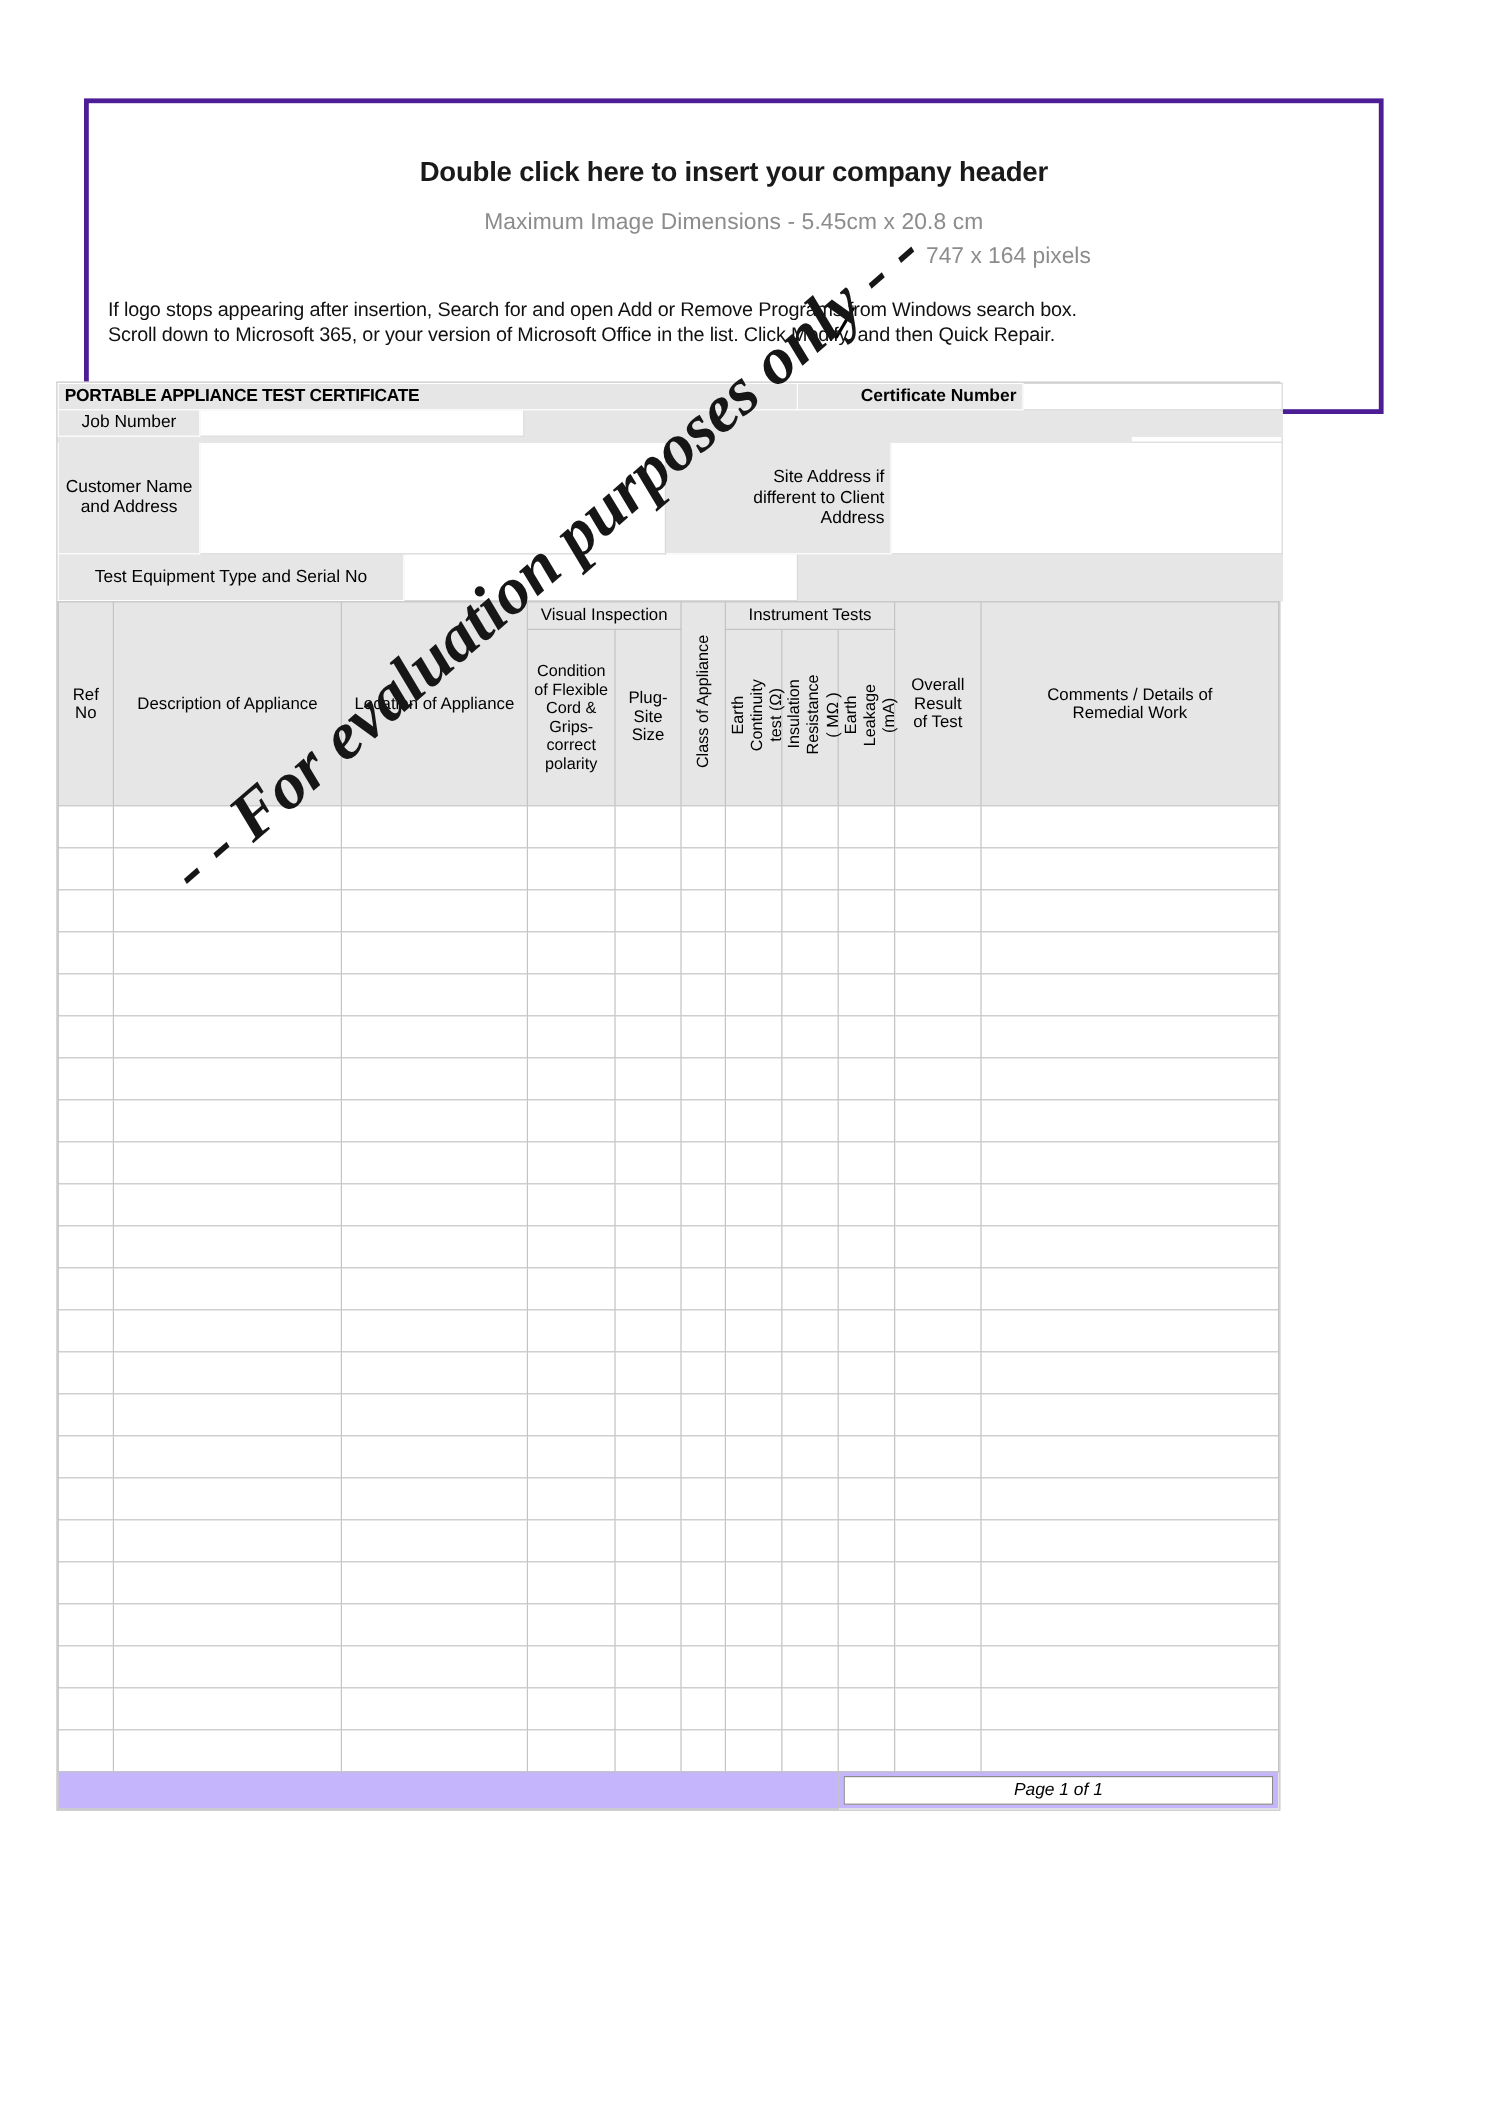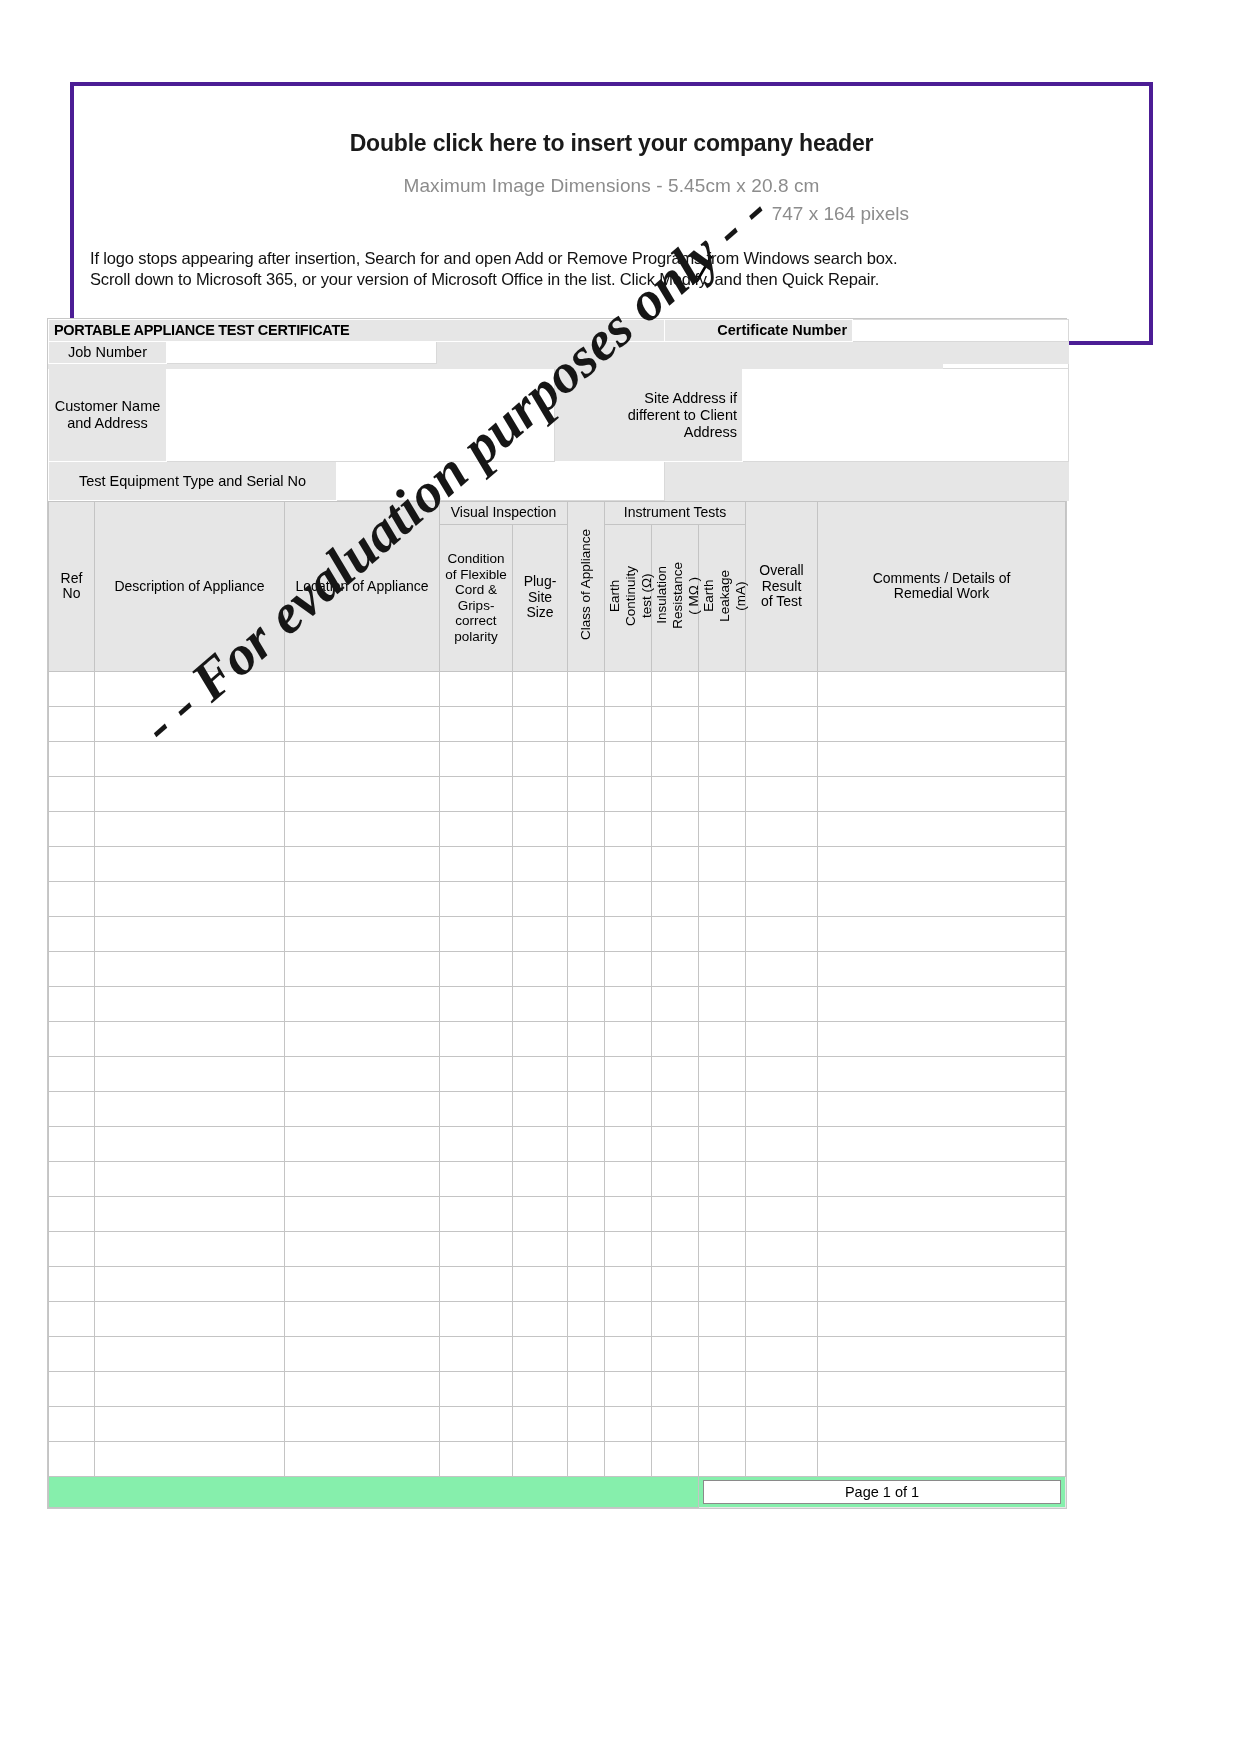--- a/index.html
+++ b/index.html
@@ -166,23 +166,24 @@
     white-space: pre-line;
     text-align: center;
     line-height: 16px;
     font-size: 13.5px;
   }
   table.grid td.cell {
     background: #ffffff;
     height: 34px;
   }
   .footer-row td {
-    background: #86efac;
+    background: #c4b5fd;
     border: 1px solid #e6e6e6;
     height: 26px;
+    font-style: italic;
   }
   .page-box {
     background: #ffffff;
     border: 1px solid #8a8a8a;
     text-align: center;
     font-size: 14.5px;
     padding: 3px 0;
   }
 
   

